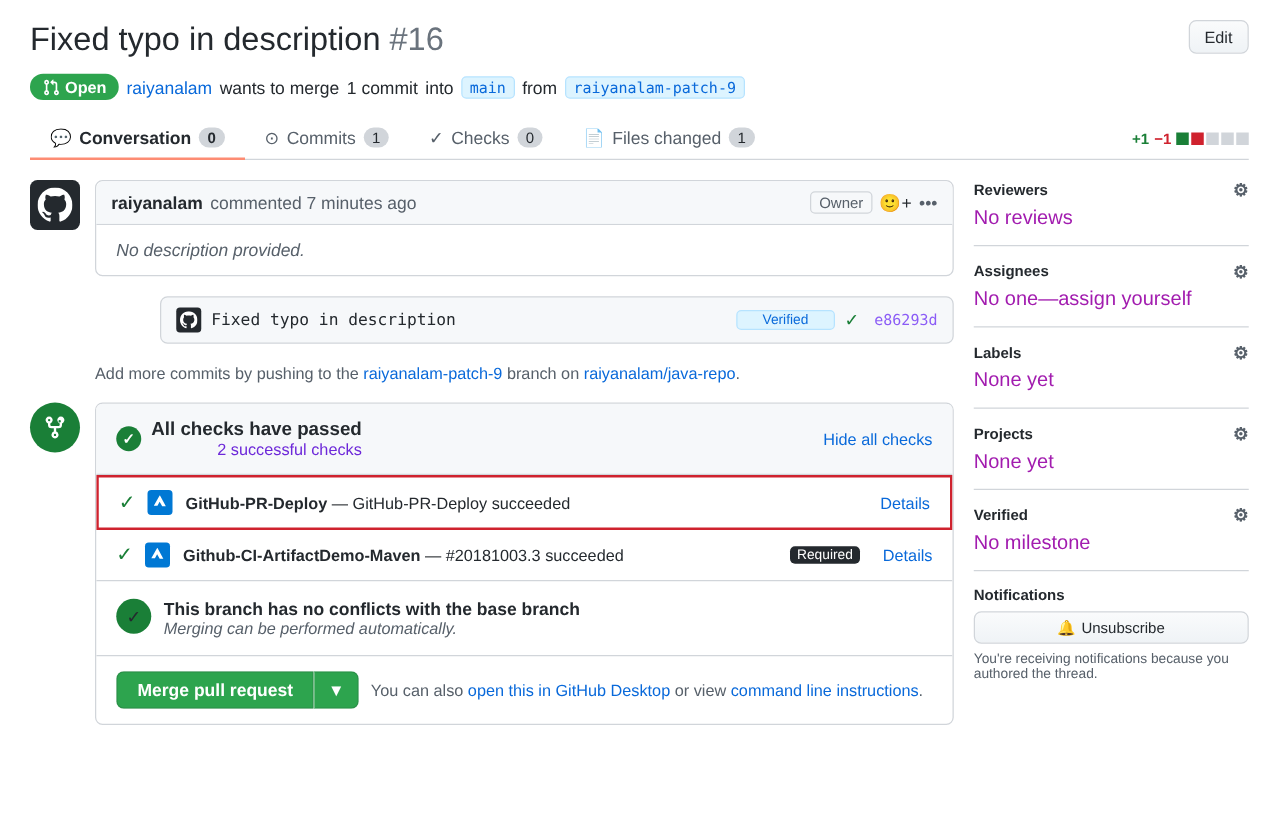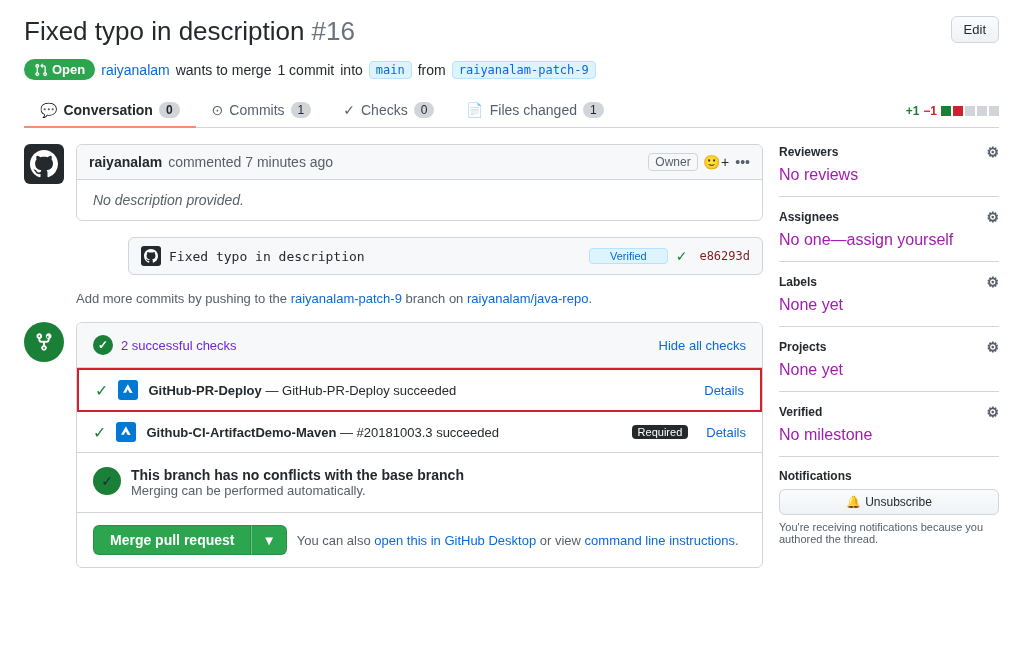--- a/index.html
+++ b/index.html
@@ -53,21 +53,21 @@
     .avatar { width: 40px; height: 40px; border-radius: 6px; background: #24292e; display: flex; align-items: center; justify-content: center; flex-shrink: 0; }
     .avatar svg { width: 28px; height: 28px; fill: #fff; }
     
     
     .commit-row { display: flex; align-items: center; gap: 8px; padding: 8px 12px; background: #f6f8fa; border: 1px solid #d1d5da; border-radius: 6px; margin-bottom: 4px; margin-left: 52px; }
     .commit-avatar { width: 20px; height: 20px; border-radius: 3px; background: #24292e; display: flex; align-items: center; justify-content: center; }
     .commit-avatar svg { width: 14px; height: 14px; fill: #fff; }
     .commit-message { font-family: monospace; font-size: 13px; color: #24292e; flex: 1; }
     .verified-badge { background: #ddf4ff; color: #0969da; border: 1px solid #b6e3ff; border-radius: 4px; padding: 1px 20px; font-size: 11px; }
     .commit-check { color: #1a7f37; margin-right: 4px; }
-    .commit-sha { font-family: monospace; font-size: 12px; color: #7f1d1d; }
+    .commit-sha { font-family: monospace; font-size: 12px; color: #8b5cf6; }
     
     
     .info-text { font-size: 13px; color: #57606a; margin-bottom: 16px; margin-left: 52px; }
     .info-text a { color: #0969da; text-decoration: none; }
     
     
     .merge-icon-area { display: flex; gap: 12px; margin-bottom: 0; }
     .merge-icon { width: 40px; height: 40px; border-radius: 50%; background: #1a7f37; display: flex; align-items: center; justify-content: center; flex-shrink: 0; }
     
     
@@ -84,21 +84,21 @@
     .check-service-icon svg { width: 14px; height: 14px; fill: #fff; }
     .check-name { flex: 1; font-size: 13px; color: #24292e; }
     .required-badge { background: #24292e; color: #fff; border-radius: 4px; padding: 1px 6px; font-size: 11px; margin-right: 8px; }
     .details-link { color: #0969da; font-size: 13px; cursor: pointer; text-decoration: none; }
     
     
     .no-conflict-section { padding: 14px 16px; border-bottom: 1px solid #d1d5da; display: flex; align-items: flex-start; gap: 10px; }
     .no-conflict-icon { width: 28px; height: 28px; border-radius: 50%; background: #1a7f37; display: flex; align-items: center; justify-content: center; flex-shrink: 0; }
     .no-conflict-text { flex: 1; }
     .no-conflict-title { font-weight: 600; font-size: 14px; }
-    .no-conflict-sub { font-size: 13px; color: #57606a; }
+    .no-conflict-sub { font-size: 13px; color: #57606a; font-style: italic; }
     
     
     .merge-btn-section { padding: 12px 16px; display: flex; align-items: center; gap: 10px; }
     .merge-btn-group { display: flex; }
     .merge-btn { background: #2da44e; color: #fff; border: 1px solid rgba(27,31,35,0.15); padding: 6px 16px; border-radius: 6px 0 0 6px; font-size: 14px; font-weight: 600; cursor: pointer; }
     .merge-btn-arrow { background: #2da44e; color: #fff; border: 1px solid rgba(27,31,35,0.15); border-left: 1px solid rgba(255,255,255,0.3); padding: 6px 10px; border-radius: 0 6px 6px 0; cursor: pointer; }
     .merge-note { font-size: 13px; color: #57606a; }
     .merge-note a { color: #0969da; text-decoration: none; }
     
     
@@ -229,20 +229,21 @@
           <svg width="20" height="20" viewBox="0 0 16 16" fill="white">
               <path d="M5 3.25a.75.75 0 11-1.5 0 .75.75 0 011.5 0zm0 2.122a2.25 2.25 0 10-1.5 0v.878A2.25 2.25 0 005.75 8.5h1.5v2.128a2.251 2.251 0 101.5 0V8.5h1.5a2.25 2.25 0 002.25-2.25v-.878a2.25 2.25 0 10-1.5 0v.878a.75.75 0 01-.75.75h-4.5A.75.75 0 015 6.25v-.878zm3.75 7.378a.75.75 0 11-1.5 0 .75.75 0 011.5 0zm3-8.75a.75.75 0 11-1.5 0 .75.75 0 011.5 0z"></path>
             </svg>
         </div>
         <div class="checks-section">
 
           <div class="checks-header">
             <div class="checks-title">
               <div class="check-dot">✓</div>
               <div>
+                <div>All checks have passed</div>
                 <div class="checks-subtitle">2 successful checks</div>
               </div>
             </div>
             <a class="hide-checks-link">Hide all checks</a>
           </div>
 
           <div style="border: 2px solid #cf222e; margin: 0;">
             <div class="check-item" style="border-bottom:none;">
               <span class="check-icon">✓</span>
               <div class="check-service-icon">

